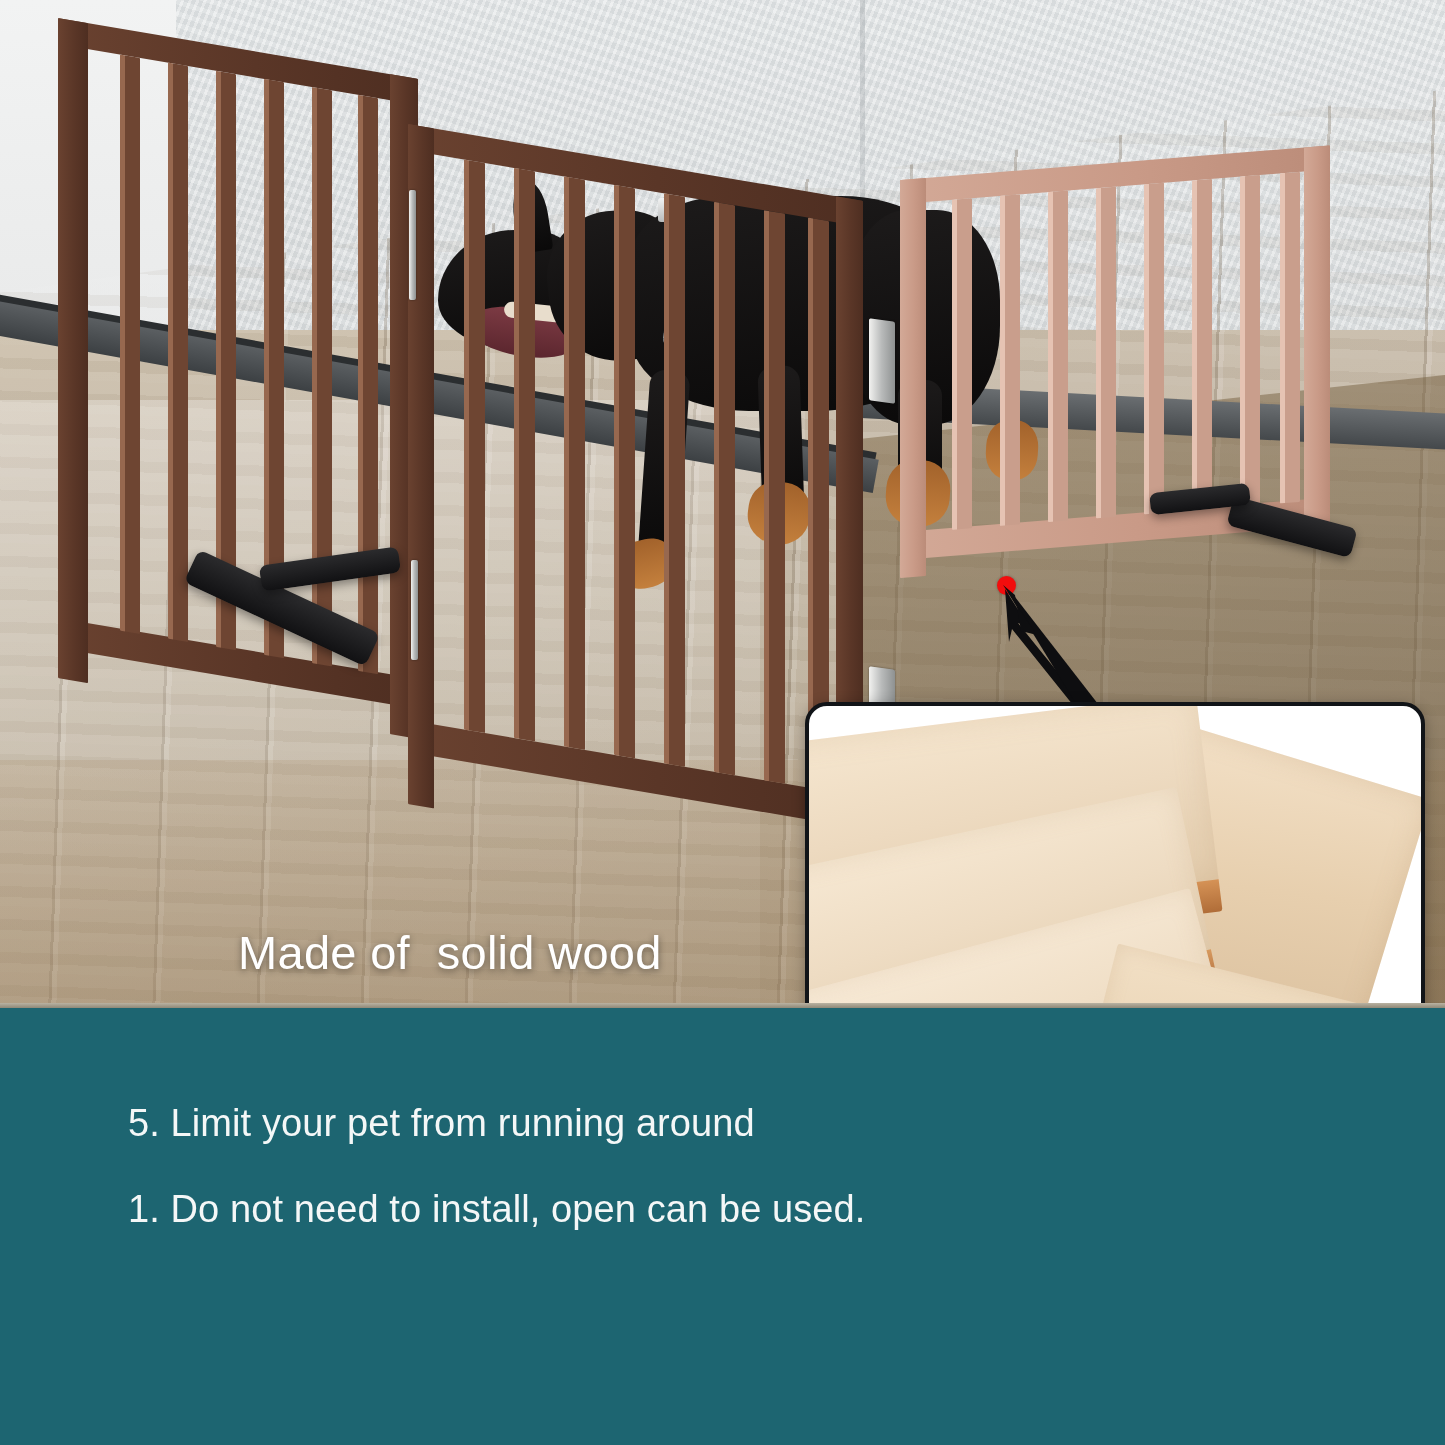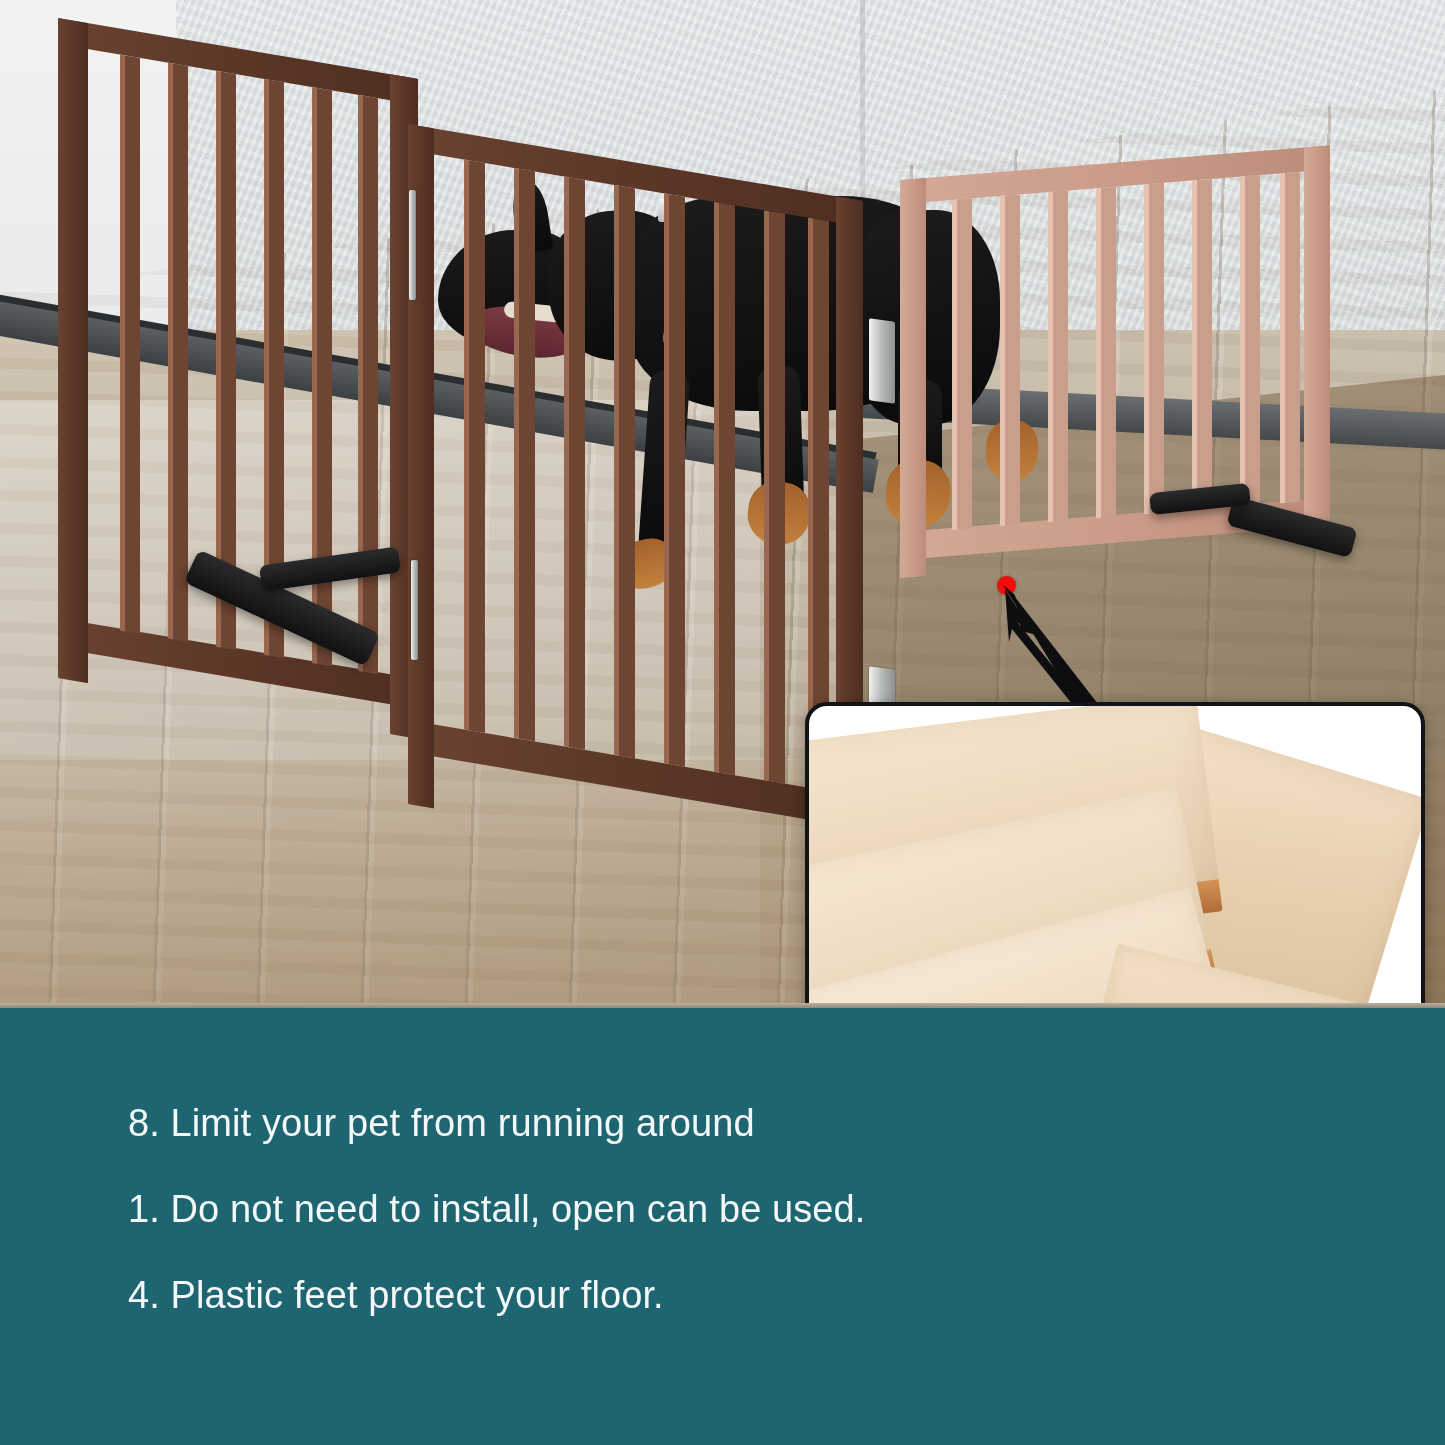--- a/index.html
+++ b/index.html
@@ -258,20 +258,21 @@
     <div class="hinge" style="left:409px;top:190px;width:7px;height:110px;"></div>
     <div class="hinge" style="left:411px;top:560px;width:7px;height:100px;"></div>
     <div class="hinge" style="left:869px;top:320px;width:26px;height:82px;transform:skewY(8deg);"></div>
     <div class="hinge" style="left:869px;top:668px;width:26px;height:60px;transform:skewY(8deg);"></div>
 
     <div class="foot" style="left:182px;top:590px;width:200px;height:36px;transform:rotate(25deg);"></div>
     <div class="foot" style="left:260px;top:556px;width:140px;height:26px;transform:rotate(-8deg);"></div>
     <div class="foot" style="left:1228px;top:512px;width:128px;height:30px;transform:rotate(15deg);"></div>
     <div class="foot" style="left:1150px;top:488px;width:100px;height:22px;transform:rotate(-6deg);"></div>
 
+    <div id="made-of-wood">Made of  solid wood</div>
 
     <div id="red-dot"></div>
     <svg id="arrow" viewBox="0 0 180 180">
       <path d="M20 14 L44 52 L33 48 L112 146 L126 160 L104 150 L27 54 L24 67 Z" fill="#0e0e10"></path>
       <path d="M22 16 L104 150 L126 160 L120 138 L30 22 Z" fill="#0e0e10"></path>
       <polygon points="18,10 52,60 36,56 30,20" fill="#0e0e10"></polygon>
     </svg>
 
     <div id="inset">
 
@@ -308,20 +309,19 @@
 
       </div>
     </div>
 
   </div>
 
   <div class="sep"></div>
 
   <div id="band">
     <div class="band-inner">
-      <p class="feature">8. Limit your pet from running around</p>
+      <p class="feature">5. Limit your pet from running around</p>
       <p class="feature">1. Do not need to install, open can be used.</p>
-      <p class="feature">4. Plastic feet protect your floor.</p>
 
     </div>
   </div>
 
 </div>
 
 </body></html>

